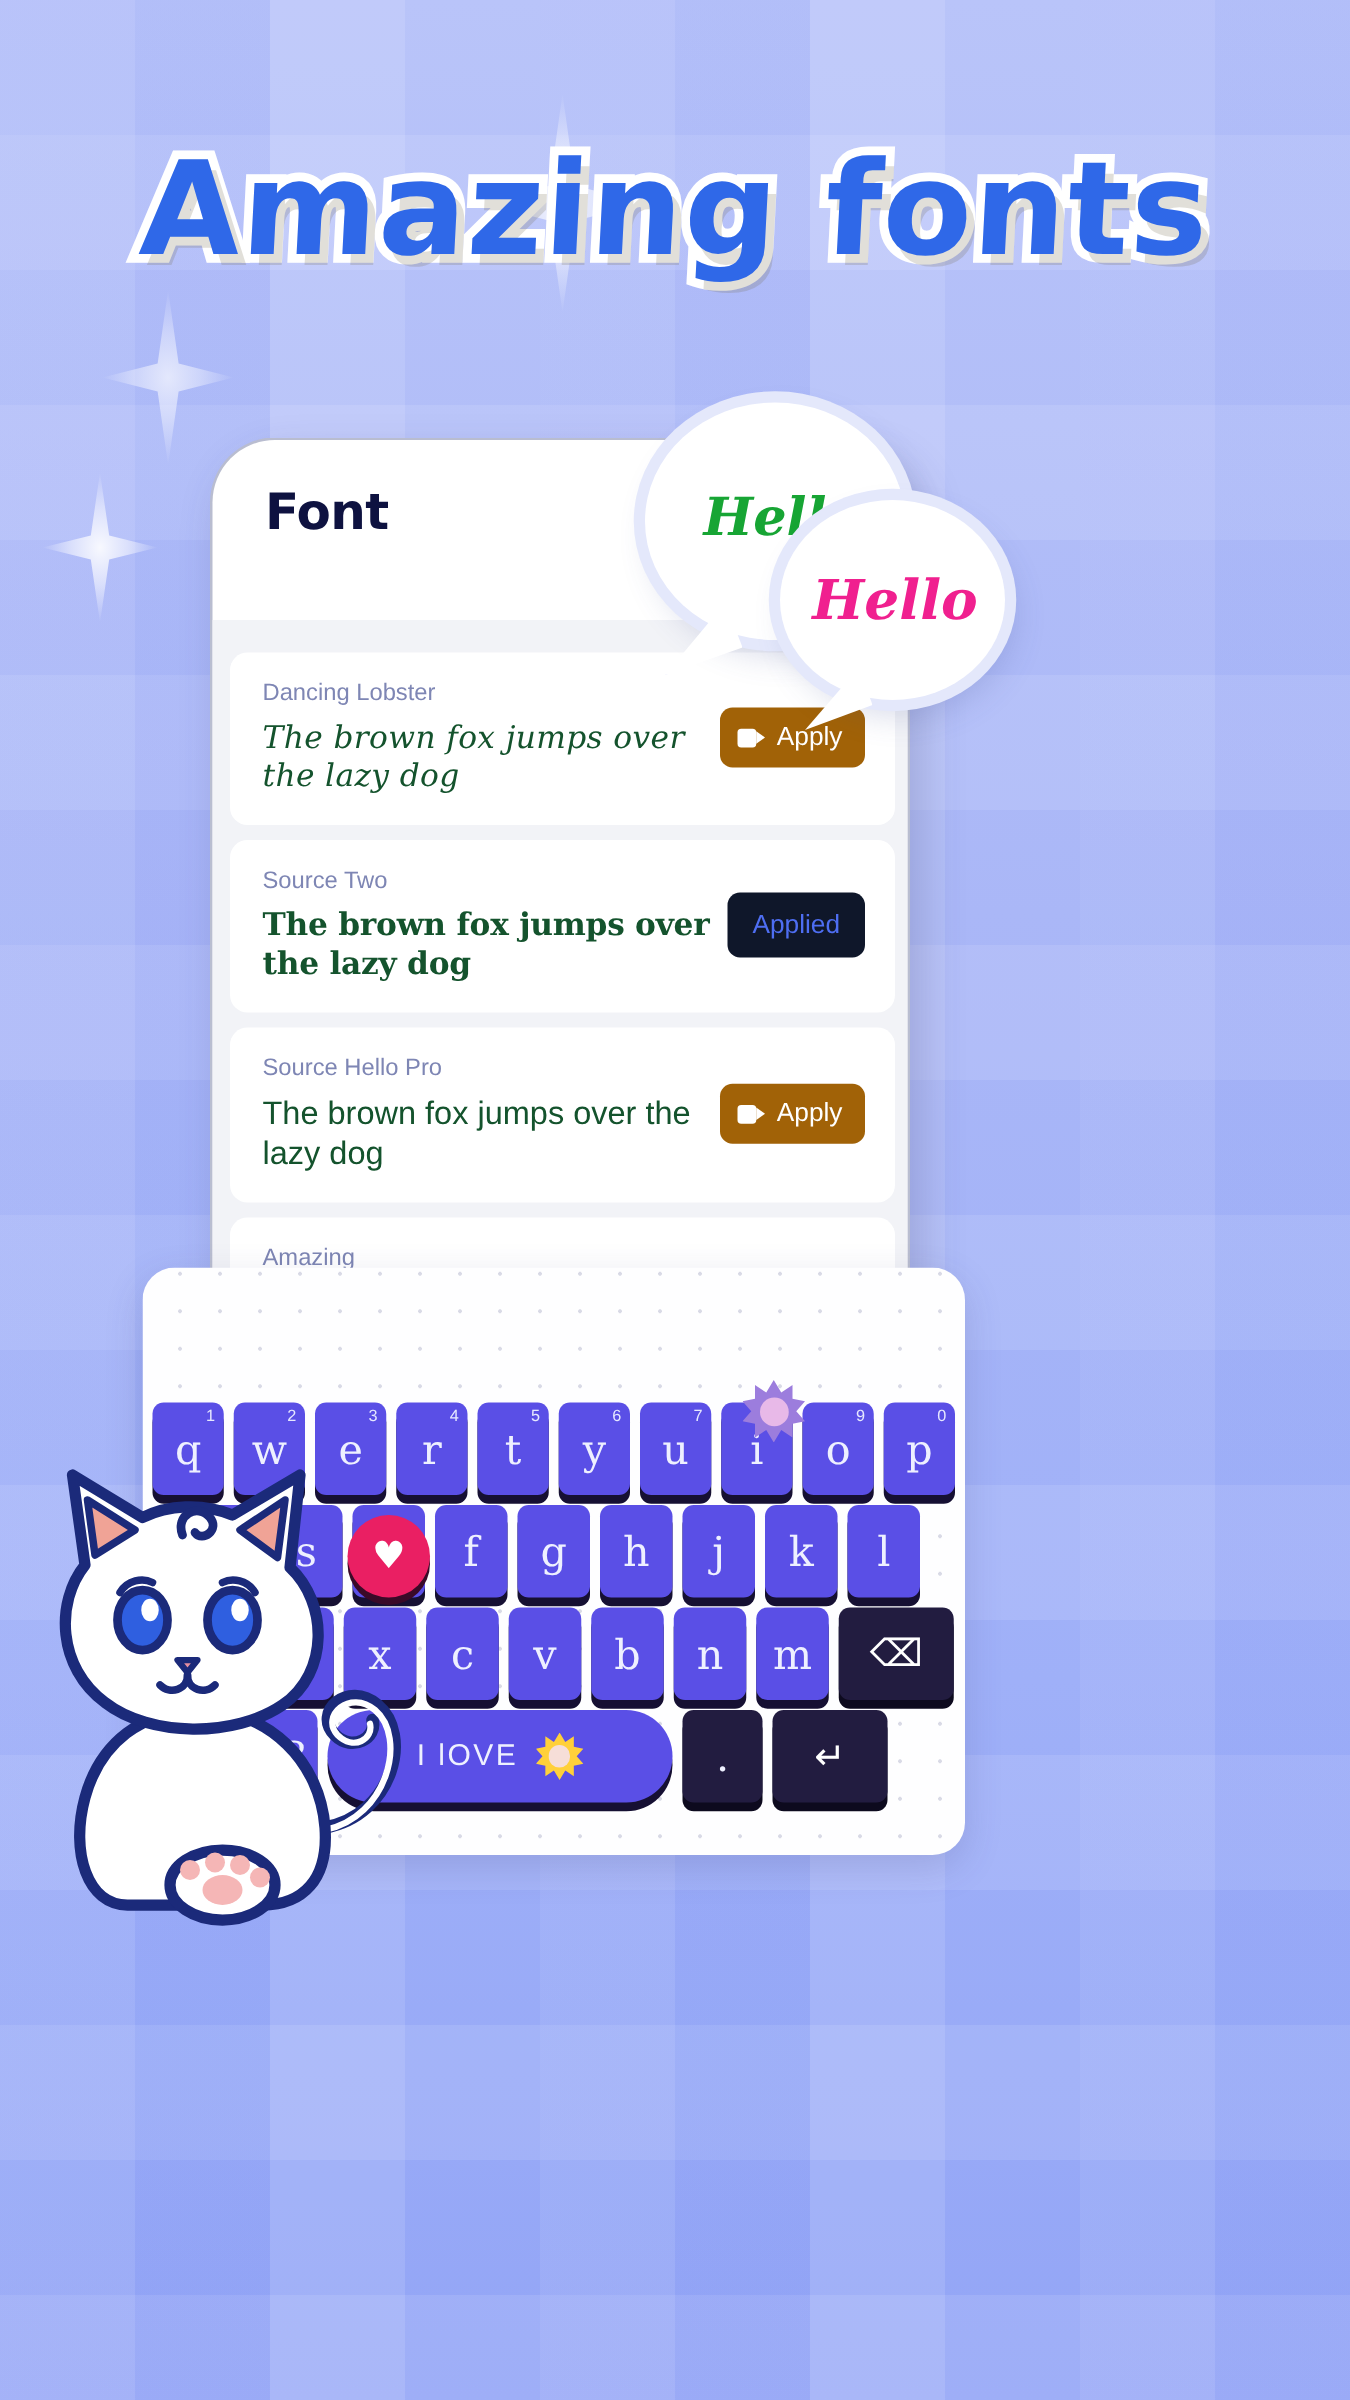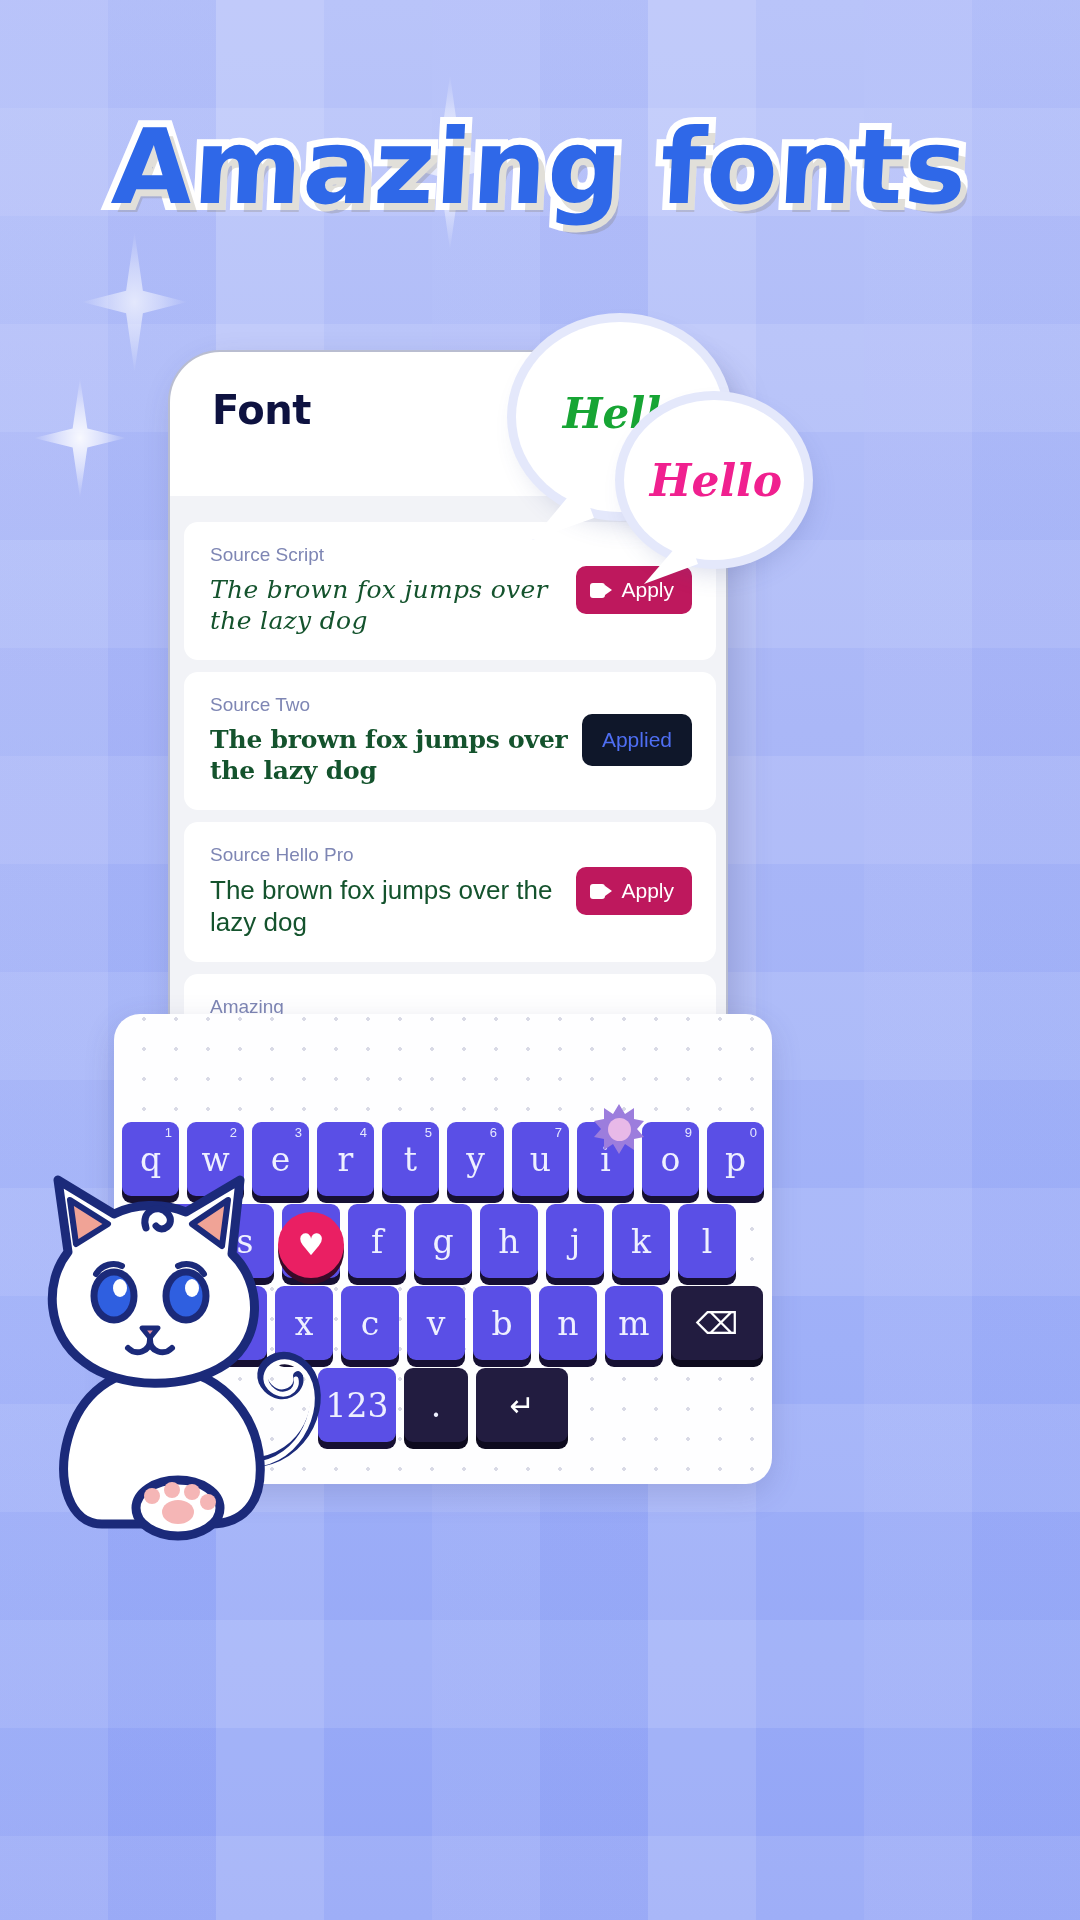--- a/index.html
+++ b/index.html
@@ -121,21 +121,21 @@
     line-height: 1.22;
   }
   .prev-dancing  { font-family: "DejaVu Serif", serif; font-style: italic; font-size: 25px; letter-spacing: .3px;}
   .prev-lobster  { font-family: "DejaVu Serif", serif; font-weight: 700; font-size: 25px; letter-spacing: -.2px;}
   .prev-source   { font-family: "Liberation Sans", sans-serif; font-size: 26px; }
   .prev-raleway  { font-family: "Liberation Sans", sans-serif; font-size: 26px; }
   .prev-arvo     { font-family: "DejaVu Serif", serif; font-size: 27px; }
 
   .apply-btn {
     flex: 0 0 auto;
-    background: #be185d;
+    background: #a16207;
     color: #ffffff;
     border: none;
     border-radius: 10px;
     padding: 12px 18px 12px 14px;
     font-size: 21px;
     display: flex; align-items: center; gap: 9px;
     cursor: pointer;
     font-family: "Liberation Sans", sans-serif;
   }
   .cam-icon { display:inline-block; width: 22px; height: 15px; position: relative; }
@@ -294,21 +294,21 @@
   <div class="side-btn" id="sb3"></div>
   <div id="sb-r"></div>
 
   <div id="app-header">
     <div id="app-title">Font</div>
   </div>
 
   <div id="font-list">
       <div class="font-row">
         <div class="fr-left">
-          <div class="fr-name">Source Script</div>
+          <div class="fr-name">Dancing Lobster</div>
           <div class="fr-preview prev-dancing">The brown fox jumps over the lazy dog</div>
         </div>
         <button class="apply-btn">
           <span class="cam-icon"></span>
           <span>Apply</span>
         </button>
       </div>
       <div class="font-row">
         <div class="fr-left">
           <div class="fr-name">Source Two</div>
@@ -457,20 +457,27 @@
       <div class="key">
         <span>m</span>
       </div>
       <div class="key dark bksp">
         <span class="bksp-glyph">⌫</span>
       </div>
     </div>
   <div class="kb-row" id="kb-r4">
       <div class="key wide">
         <span>123</span>
+      </div>
+      <div class="key space">
+        <span>I lOVE</span>
+        <span class="flower">
+          <span class="petals"></span>
+          <span class="core"></span>
+        </span>
       </div>
       <div class="key dark period">
         <span>.</span>
       </div>
       <div class="key dark enter">
         <span class="enter-glyph">↵</span>
       </div>
     </div>
 </div>
 

